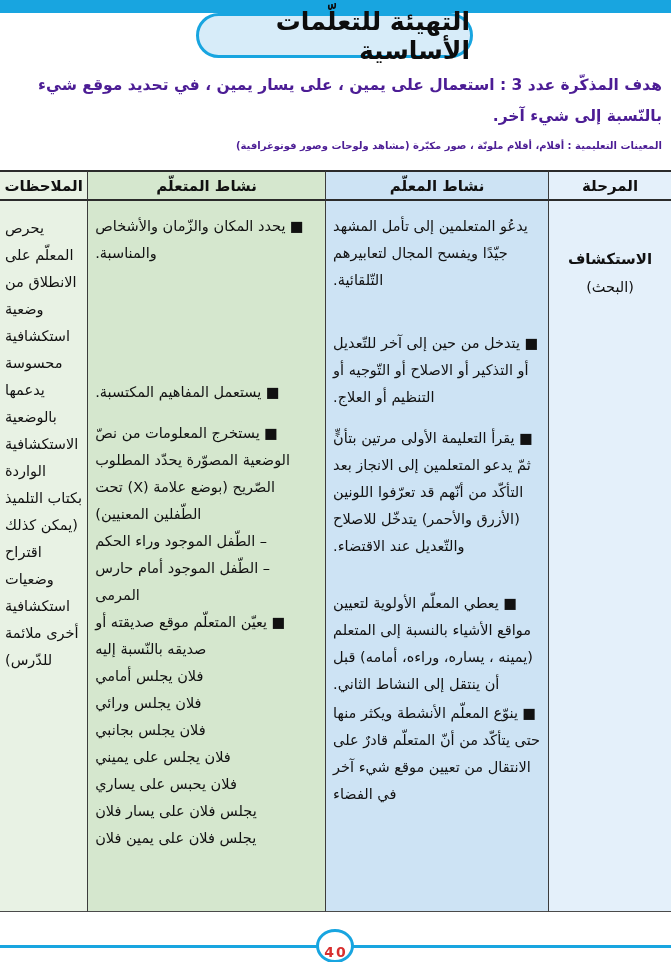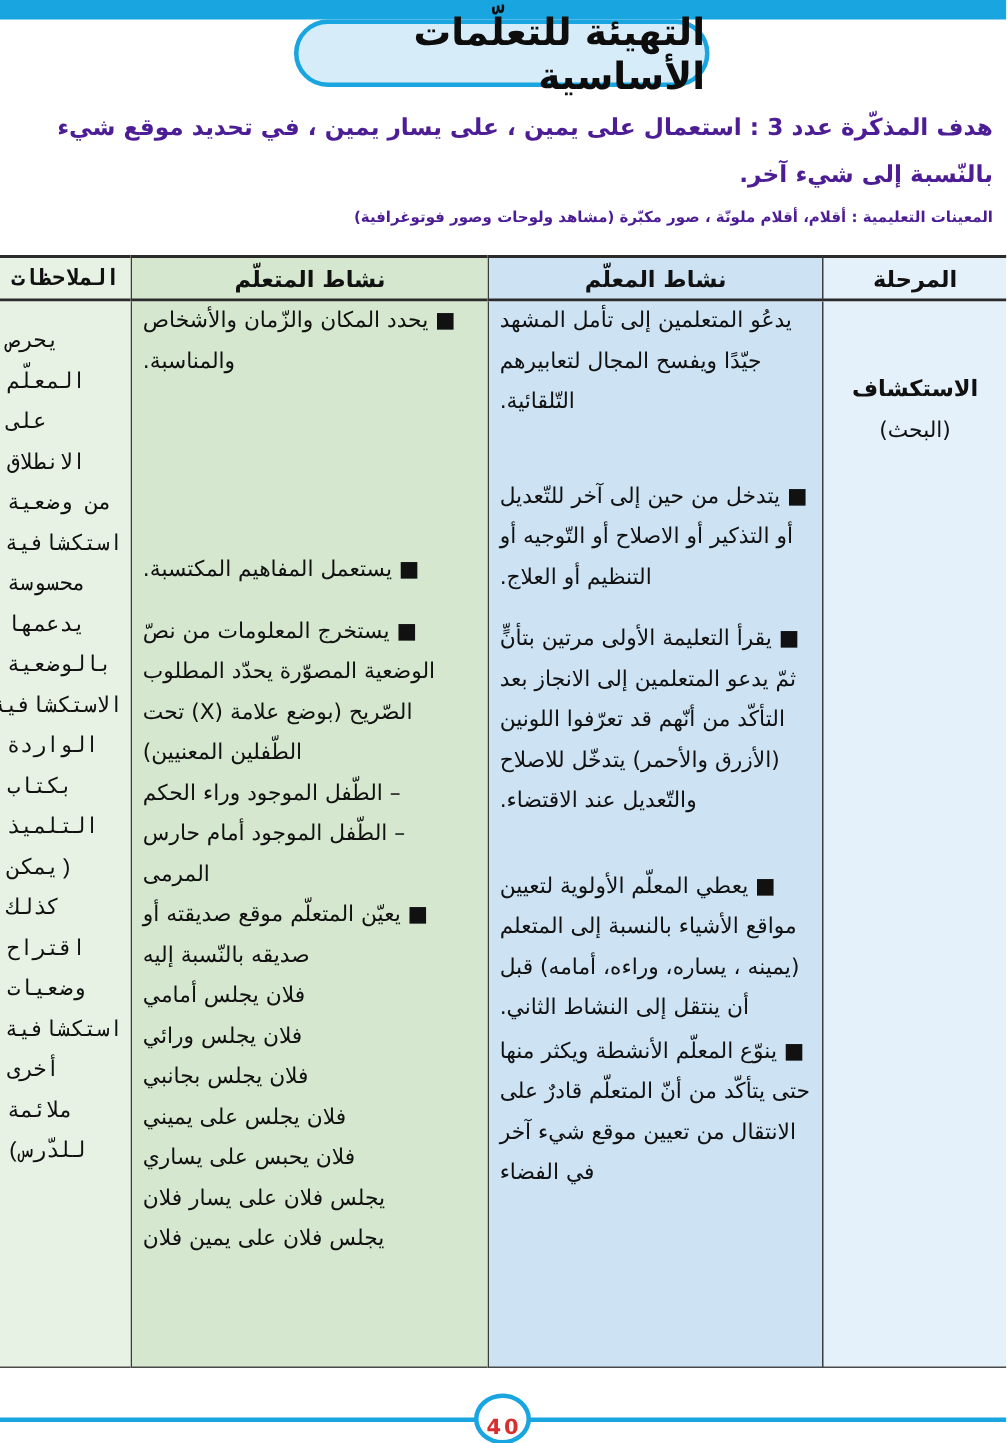--- a/index.html
+++ b/index.html
@@ -27,28 +27,28 @@
   .intro .objective{margin:0;font-size:15.5px;line-height:31px;}
   .intro .materials{margin:2px 0 0 0;font-size:10px;line-height:24px;}
   .intro .lbl{font-weight:bold;letter-spacing:-0.3px;}
 
   .tbl{position:absolute;top:170px;left:0;width:671px;}
   .row{display:flex;direction:rtl;}
   .c{box-sizing:border-box;}
   .c.stage  {width:124px;background:var(--stage-bg,#E4F0FA);border-left:1px solid #3c3c3c;}
   .c.teacher{width:225px;background:var(--teacher-bg,#CDE3F4);border-left:1px solid #3c3c3c;}
   .c.learner{width:240px;background:var(--learner-bg,#D5E7CE);border-left:1px solid #3c3c3c;}
-  .c.notes  {width:88px;background:var(--notes-bg,#E8F2E4);font-family:Liberation Mono, monospace;}
+  .c.notes  {width:88px;background:var(--notes-bg,#E8F2E4);}
   .thead .c{
     height:31px;display:flex;align-items:center;justify-content:center;
     font-size:15px;font-weight:bold;
     border-top:2px solid #2b2b2b;border-bottom:2px solid #2b2b2b;
   }
   .tbody .c{height:711px;overflow:hidden;border-bottom:1px solid #4a4a4a;}
-  .cell-inner{padding:0 7px;font-size:14.5px;line-height:27px;}
+  .cell-inner{padding:12px 7px;font-size:14.5px;line-height:27px;}
   .para{margin:0;text-align:left;}
   .teacher .para:nth-child(2){margin-top:36px;}
   .teacher .para:nth-child(3){margin-top:14px;}
   .teacher .para:nth-child(4){margin-top:30px;}
   .teacher .para:nth-child(5){margin-top:2px;}
   .learner .para:nth-child(2){margin-top:112px;}
   .learner .para:nth-child(3){margin-top:14px;}
   .stage .cell-inner{padding-top:44px;text-align:center;}
   .stage-name{font-weight:bold;font-size:15px;line-height:28px;}
   .stage-sub{font-size:14.5px;line-height:28px;}

